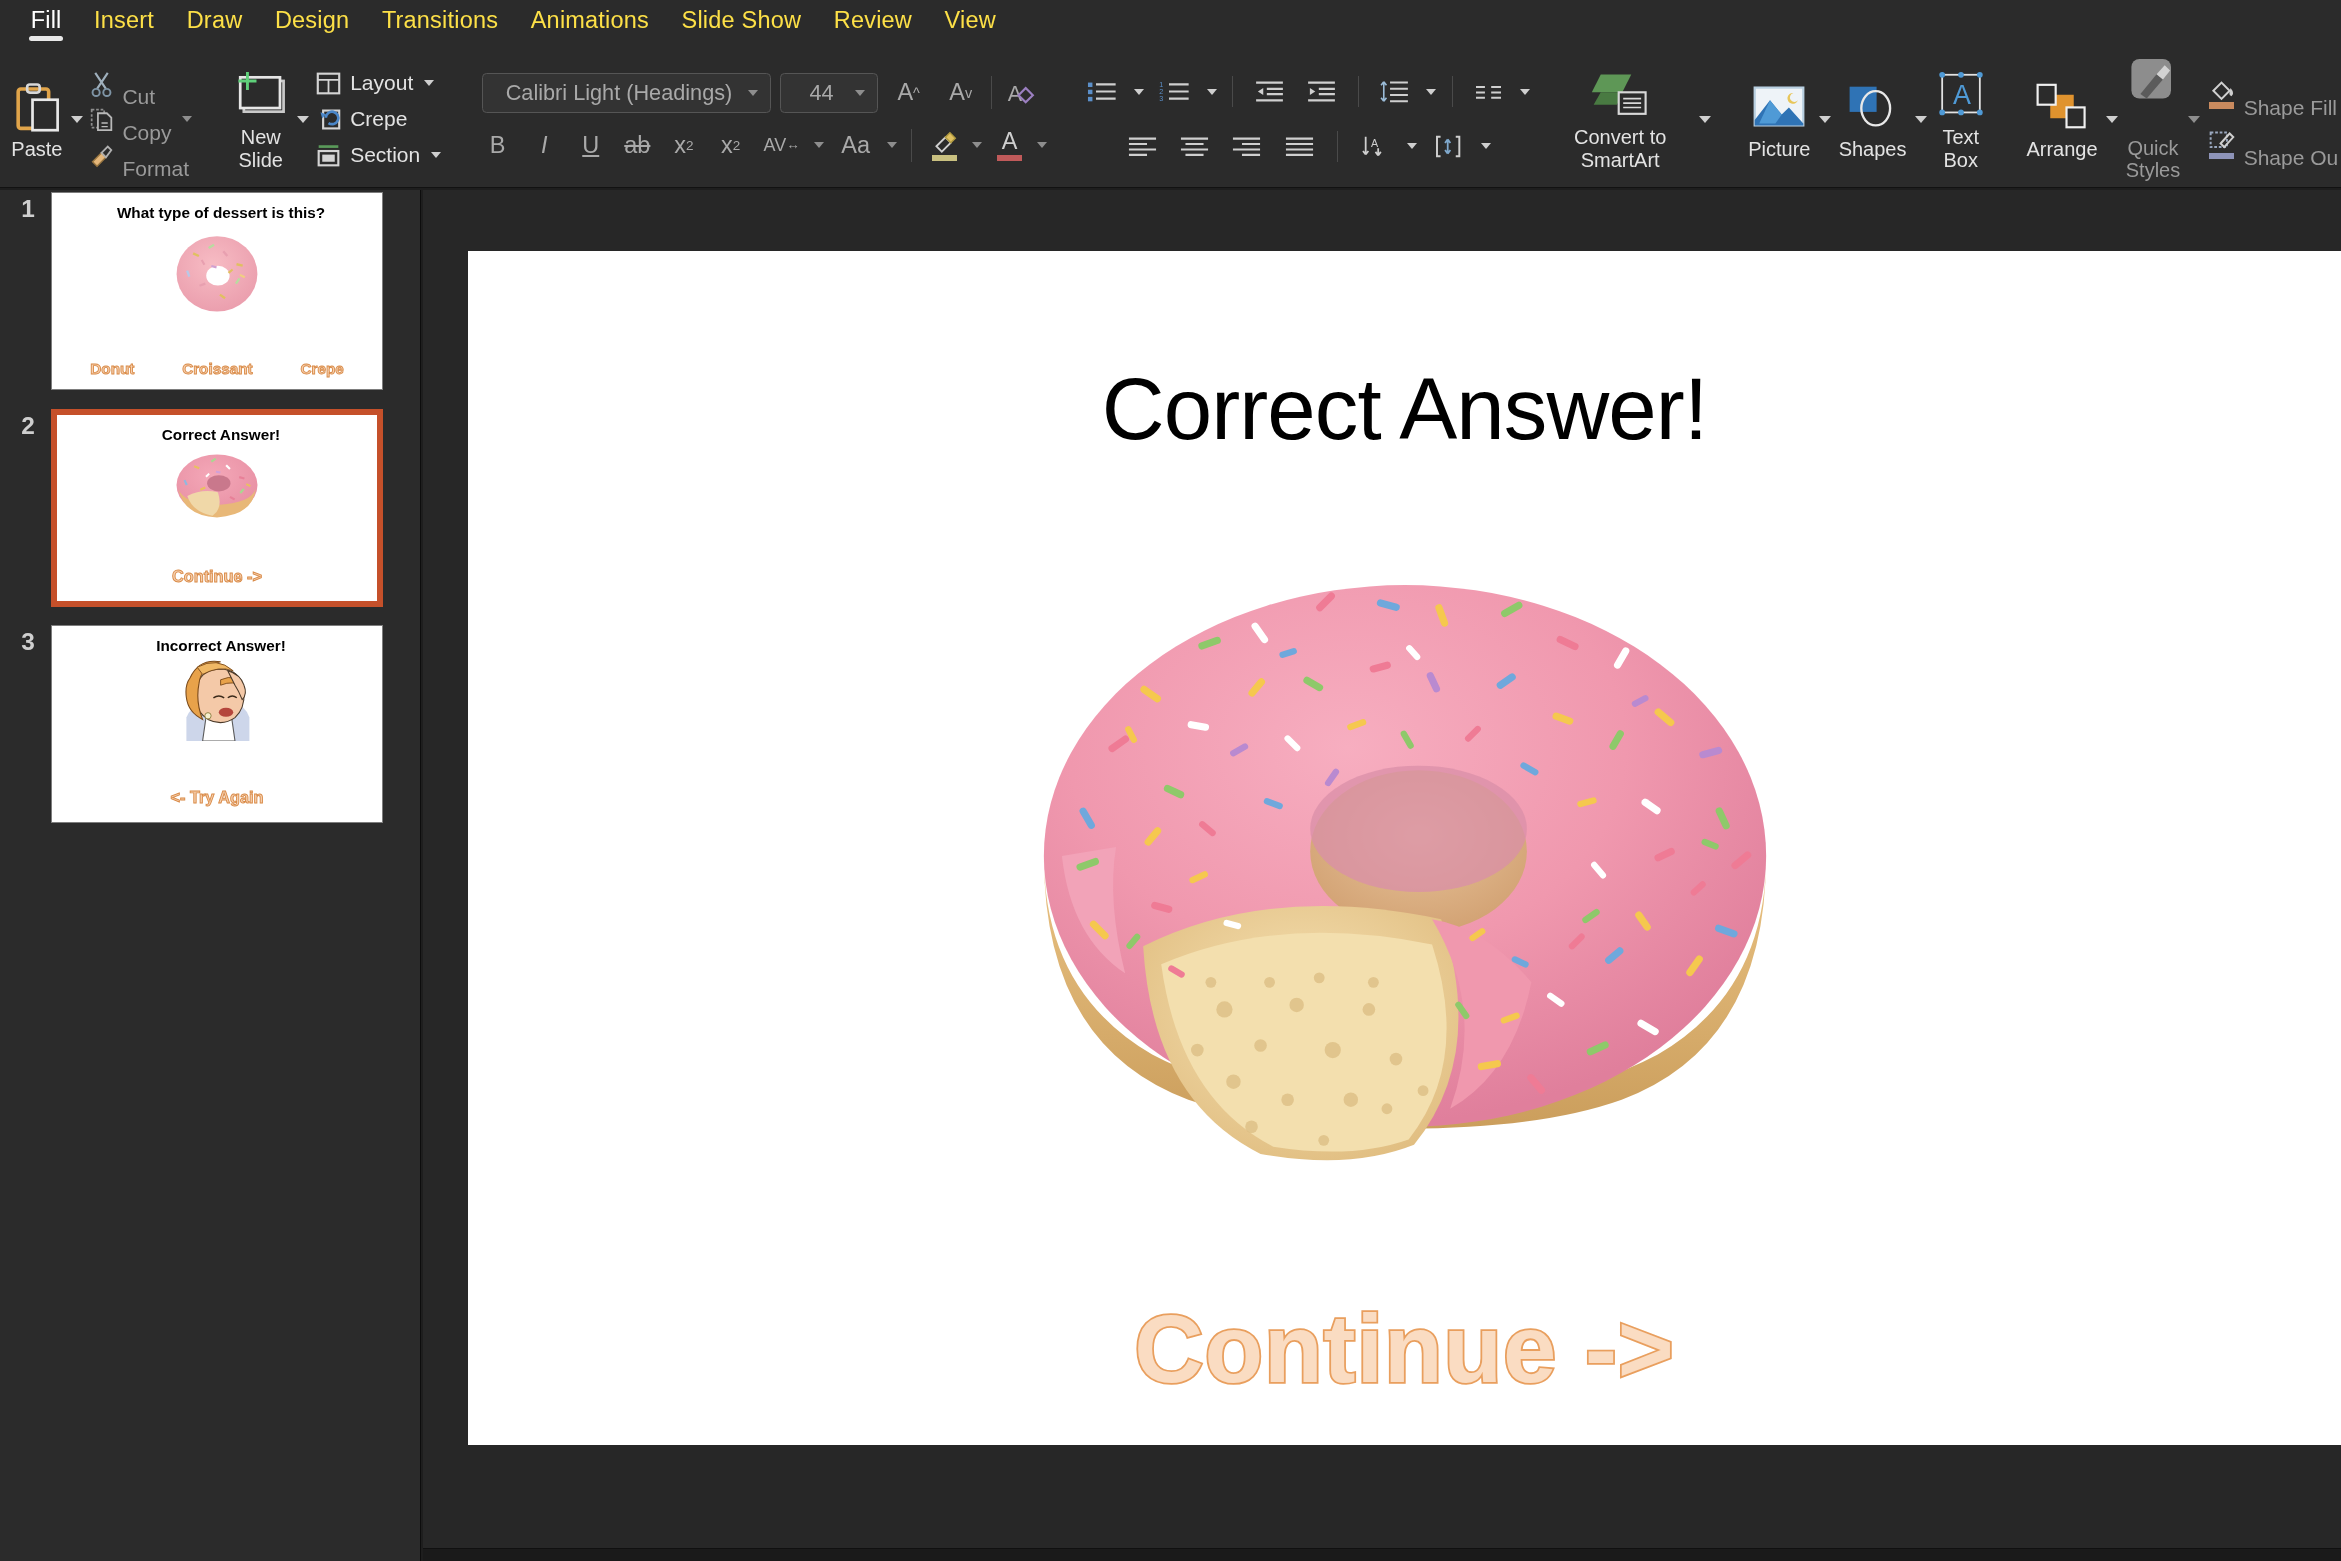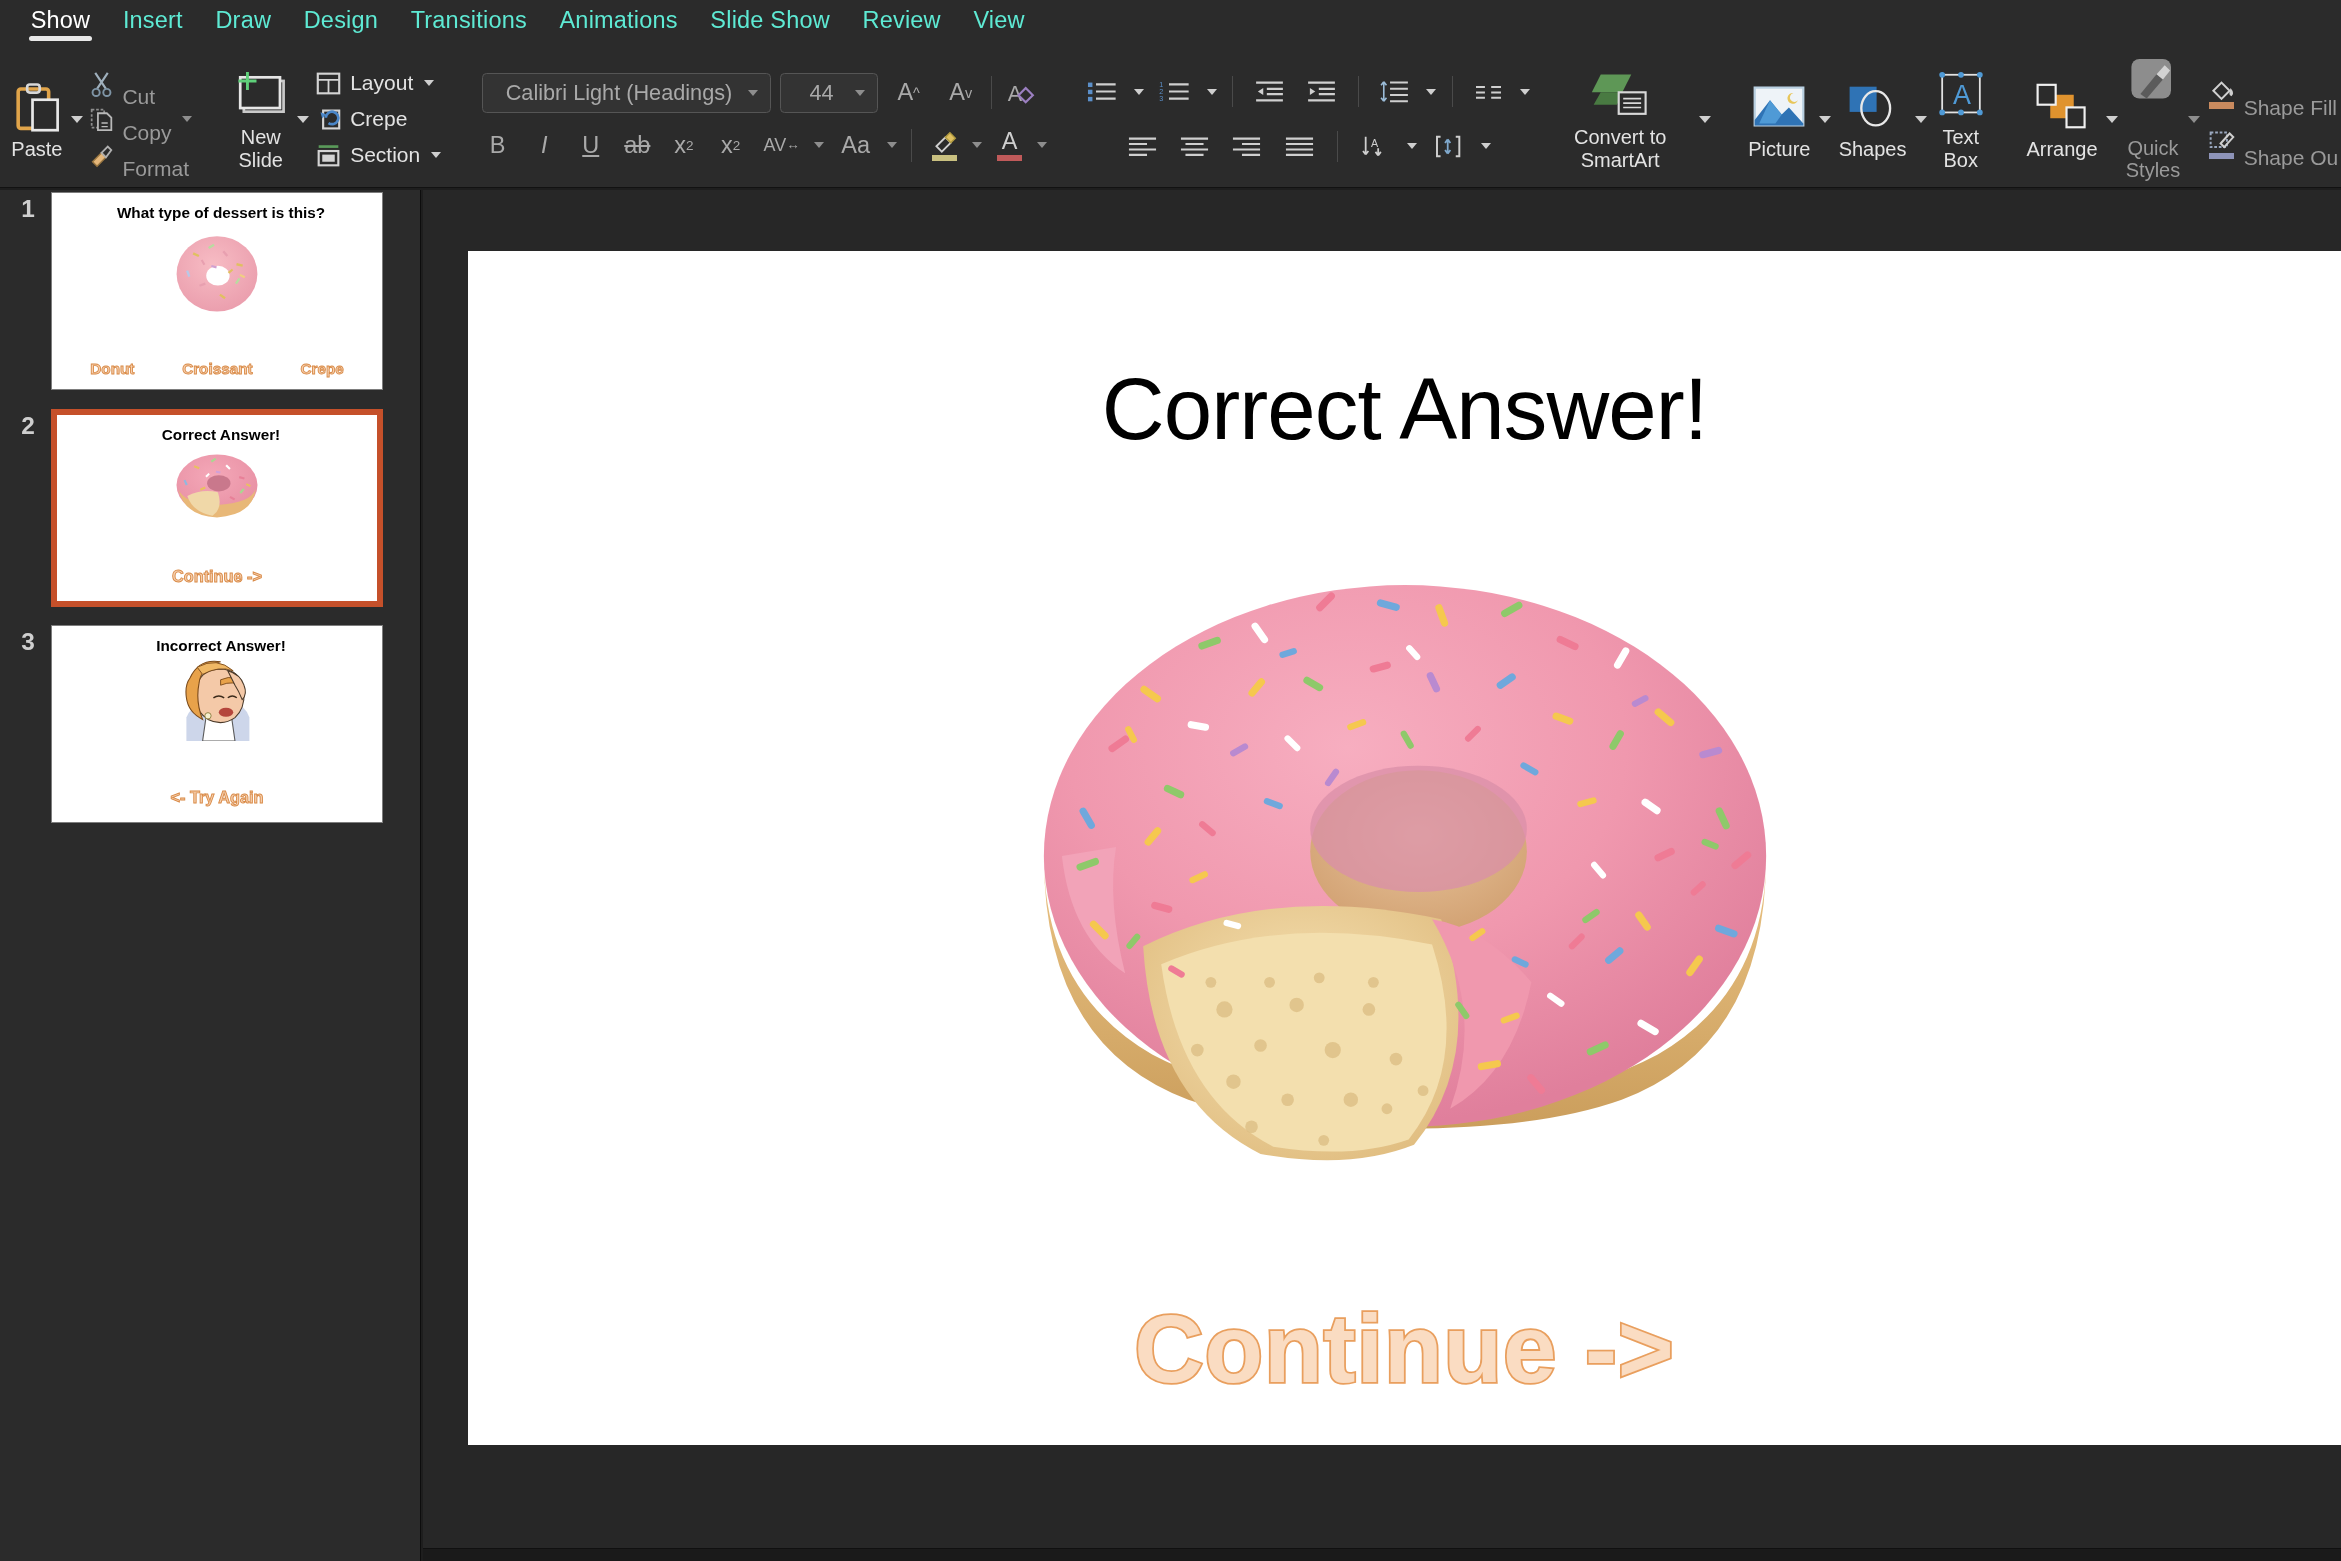--- a/index.html
+++ b/index.html
@@ -11,21 +11,21 @@
   }
 
   
   #tabbar {
     position: absolute; left: 0; top: 0; width: 2342px; height: 51px;
     background: #2b2b2b;
     display: flex; align-items: flex-start; padding-left: 14.4px;
   }
   .tab {
     position: relative;
-    color: #5eead4; font-size: 23.5px; letter-spacing: 0.2px;
+    color: #fde047; font-size: 23.5px; letter-spacing: 0.2px;
     padding: 7.2px 16.3px 0 16.3px; white-space: nowrap;
   }
   .tab.active { color: #ffffff; }
   .tab.active::after {
     content: ""; position: absolute; left: 14.4px; right: 14.4px; bottom: -7.2px;
     height: 5.4px; border-radius: 2.7px; background: #e8e8e8;
   }
 
   
   #ribbon {
@@ -133,21 +133,21 @@
     background: #1a1a1a; border-top: 1.8px solid #101010;
   }
 
   
   .donutwrap { position: absolute; }
 </style>
 </head>
 <body>
 
 <div id="tabbar">
-  <div class="tab active"><span>Show</span></div>
+  <div class="tab active"><span>Fill</span></div>
   <div class="tab"><span>Insert</span></div>
   <div class="tab"><span>Draw</span></div>
   <div class="tab"><span>Design</span></div>
   <div class="tab"><span>Transitions</span></div>
   <div class="tab"><span>Animations</span></div>
   <div class="tab"><span>Slide Show</span></div>
   <div class="tab"><span>Review</span></div>
   <div class="tab"><span>View</span></div>
 </div>
 

